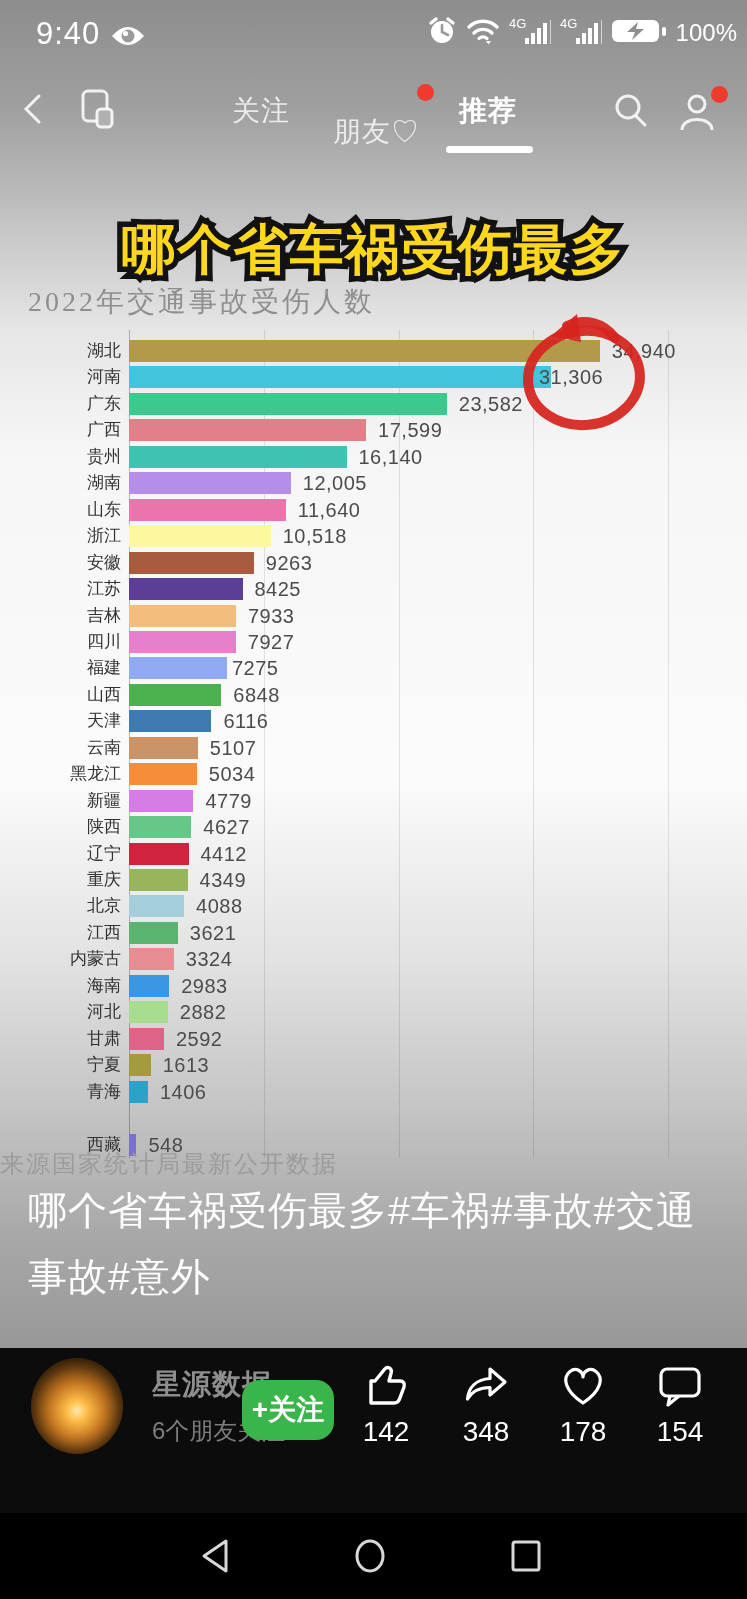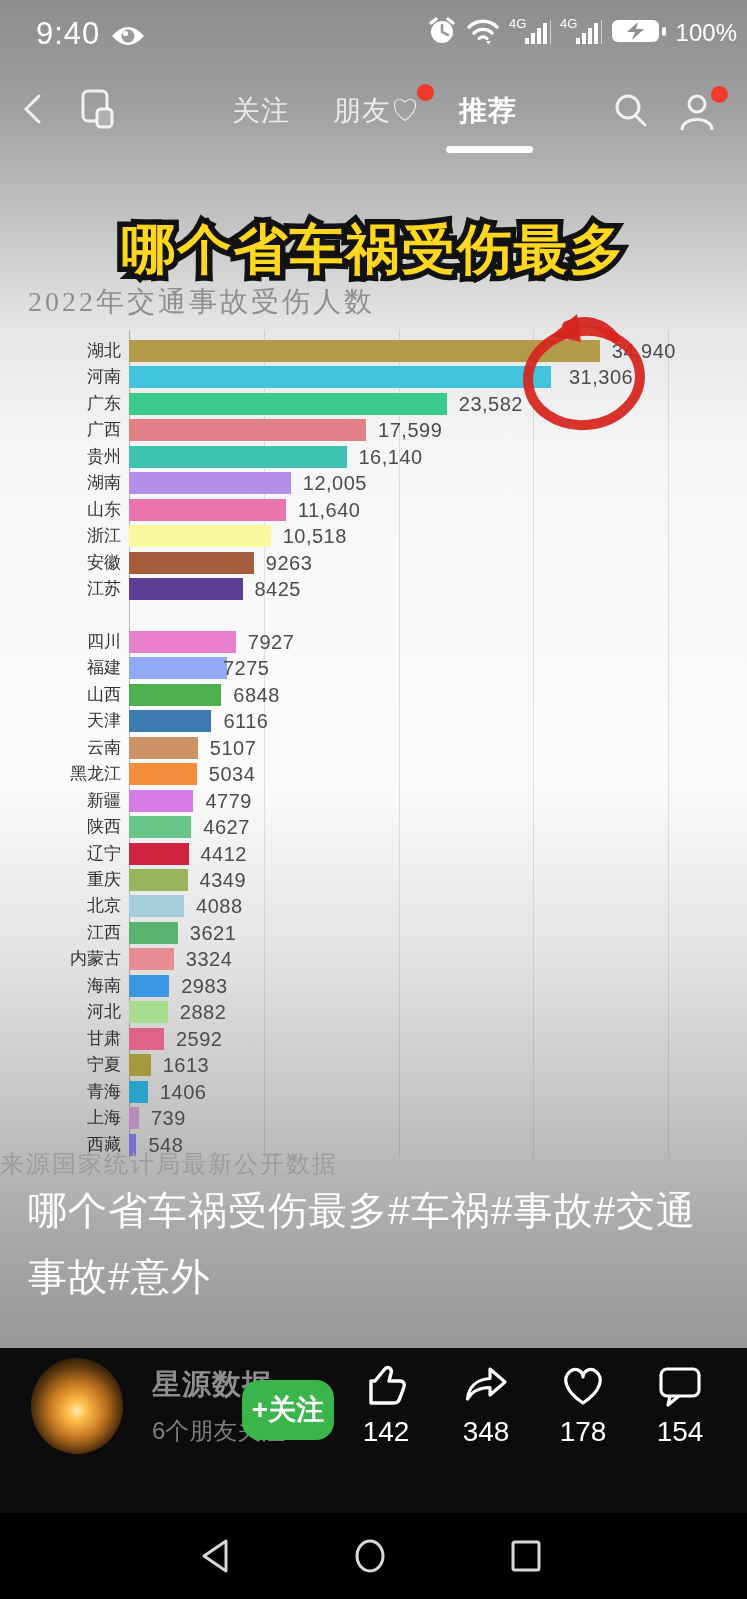--- a/index.html
+++ b/index.html
@@ -129,21 +129,21 @@
           <polyline points="19,4 6,17 19,30" stroke="rgba(255,255,255,.85)" stroke-width="3" fill="none" stroke-linecap="round"></polyline>
         </svg>
     </span>
     <span class="navicon" style="left:80px;top:4px;">
       <svg width="38" height="42" viewBox="0 0 38 42">
           <rect x="3" y="3" width="24" height="30" rx="5" stroke="rgba(255,255,255,.85)" stroke-width="3" fill="none"></rect>
           <rect x="17" y="21" width="15" height="18" rx="4" stroke="rgba(255,255,255,.85)" stroke-width="3" fill="#b0b0b0"></rect>
         </svg>
     </span>
     <span class="tab" style="left:232px;">关注</span>
-    <span class="tab" style="left:333px;">朋友♡</span>
+    <span class="tab" style="left:333px;margin-top:21px;">朋友♡</span>
     <span class="reddot" style="left:417px;top:0px;"></span>
     <span class="tab active" style="left:459px;">推荐</span>
     <div class="tab-underline"></div>
     <span class="navicon" style="left:612px;">
       <svg width="38" height="38" viewBox="0 0 38 38">
           <circle cx="16" cy="15" r="11" stroke="rgba(255,255,255,.85)" stroke-width="3" fill="none"></circle>
           <line x1="24" y1="24" x2="33" y2="33" stroke="rgba(255,255,255,.85)" stroke-width="3" stroke-linecap="round"></line>
         </svg>
     </span>
     <span class="navicon" style="left:678px;">
@@ -167,21 +167,21 @@
     </div>
   <div class="chart-rows" id="chart-rows">
       <div class="crow" style="top: 0px;">
         <span class="clabel">湖北</span>
         <div class="cbar" style="width: 470.8px; background: rgb(179, 154, 74);"></div>
         <span class="cval" style="left: 611.8px;">34,940</span>
       </div>
       <div class="crow" style="top: 26.4px;">
         <span class="clabel">河南</span>
         <div class="cbar" style="width: 421.8px; background: rgb(65, 196, 220);"></div>
-        <span class="cval" style="left: 569px;">31,306</span>
+        <span class="cval" style="left: 539px;">31,306</span>
       </div>
       <div class="crow" style="top: 52.9px;">
         <span class="clabel">广东</span>
         <div class="cbar" style="width: 317.8px; background: rgb(60, 201, 141);"></div>
         <span class="cval" style="left: 458.8px;">23,582</span>
       </div>
       <div class="crow" style="top: 79.3px;">
         <span class="clabel">广西</span>
         <div class="cbar" style="width: 237.1px; background: rgb(226, 128, 135);"></div>
         <span class="cval" style="left: 378.1px;">17,599</span>
@@ -209,29 +209,34 @@
       <div class="crow" style="top: 211.6px;">
         <span class="clabel">安徽</span>
         <div class="cbar" style="width: 124.8px; background: rgb(167, 93, 61);"></div>
         <span class="cval" style="left: 265.8px;">9263</span>
       </div>
       <div class="crow" style="top: 238px;">
         <span class="clabel">江苏</span>
         <div class="cbar" style="width: 113.5px; background: rgb(92, 62, 149);"></div>
         <span class="cval" style="left: 254.5px;">8425</span>
       </div>
+      <div class="crow" style="top: 264.5px;">
+        <span class="clabel">吉林</span>
+        <div class="cbar" style="width: 106.9px; background: rgb(242, 189, 125);"></div>
+        <span class="cval" style="left: 247.9px;">7933</span>
+      </div>
       <div class="crow" style="top: 290.9px;">
         <span class="clabel">四川</span>
         <div class="cbar" style="width: 106.8px; background: rgb(231, 127, 202);"></div>
         <span class="cval" style="left: 247.8px;">7927</span>
       </div>
       <div class="crow" style="top: 317.4px;">
         <span class="clabel">福建</span>
         <div class="cbar" style="width: 98px; background: rgb(143, 169, 243);"></div>
-        <span class="cval" style="left: 223px; text-align: center;">7275</span>
+        <span class="cval" style="left: 232px; text-align: center;">7275</span>
       </div>
       <div class="crow" style="top: 343.8px;">
         <span class="clabel">山西</span>
         <div class="cbar" style="width: 92.3px; background: rgb(76, 176, 80);"></div>
         <span class="cval" style="left: 233.3px;">6848</span>
       </div>
       <div class="crow" style="top: 370.3px;">
         <span class="clabel">天津</span>
         <div class="cbar" style="width: 82.4px; background: rgb(61, 122, 175);"></div>
         <span class="cval" style="left: 223.4px;">6116</span>
@@ -298,25 +303,20 @@
       </div>
       <div class="crow" style="top: 714.1px;">
         <span class="clabel">宁夏</span>
         <div class="cbar" style="width: 21.7px; background: rgb(165, 154, 62);"></div>
         <span class="cval" style="left: 162.7px;">1613</span>
       </div>
       <div class="crow" style="top: 740.6px;">
         <span class="clabel">青海</span>
         <div class="cbar" style="width: 18.9px; background: rgb(43, 163, 201);"></div>
         <span class="cval" style="left: 159.9px;">1406</span>
-      </div>
-      <div class="crow" style="top: 767px;">
-        <span class="clabel">上海</span>
-        <div class="cbar" style="width: 10px; background: rgb(181, 140, 186);"></div>
-        <span class="cval" style="left: 151px;">739</span>
       </div>
       <div class="crow" style="top: 793.5px;">
         <span class="clabel">西藏</span>
         <div class="cbar" style="width: 7.4px; background: rgb(122, 112, 207);"></div>
         <span class="cval" style="left: 148.4px;">548</span>
       </div>
     </div>
   <div class="source">来源国家统计局最新公开数据</div>
 
   <span class="circle-annot">

